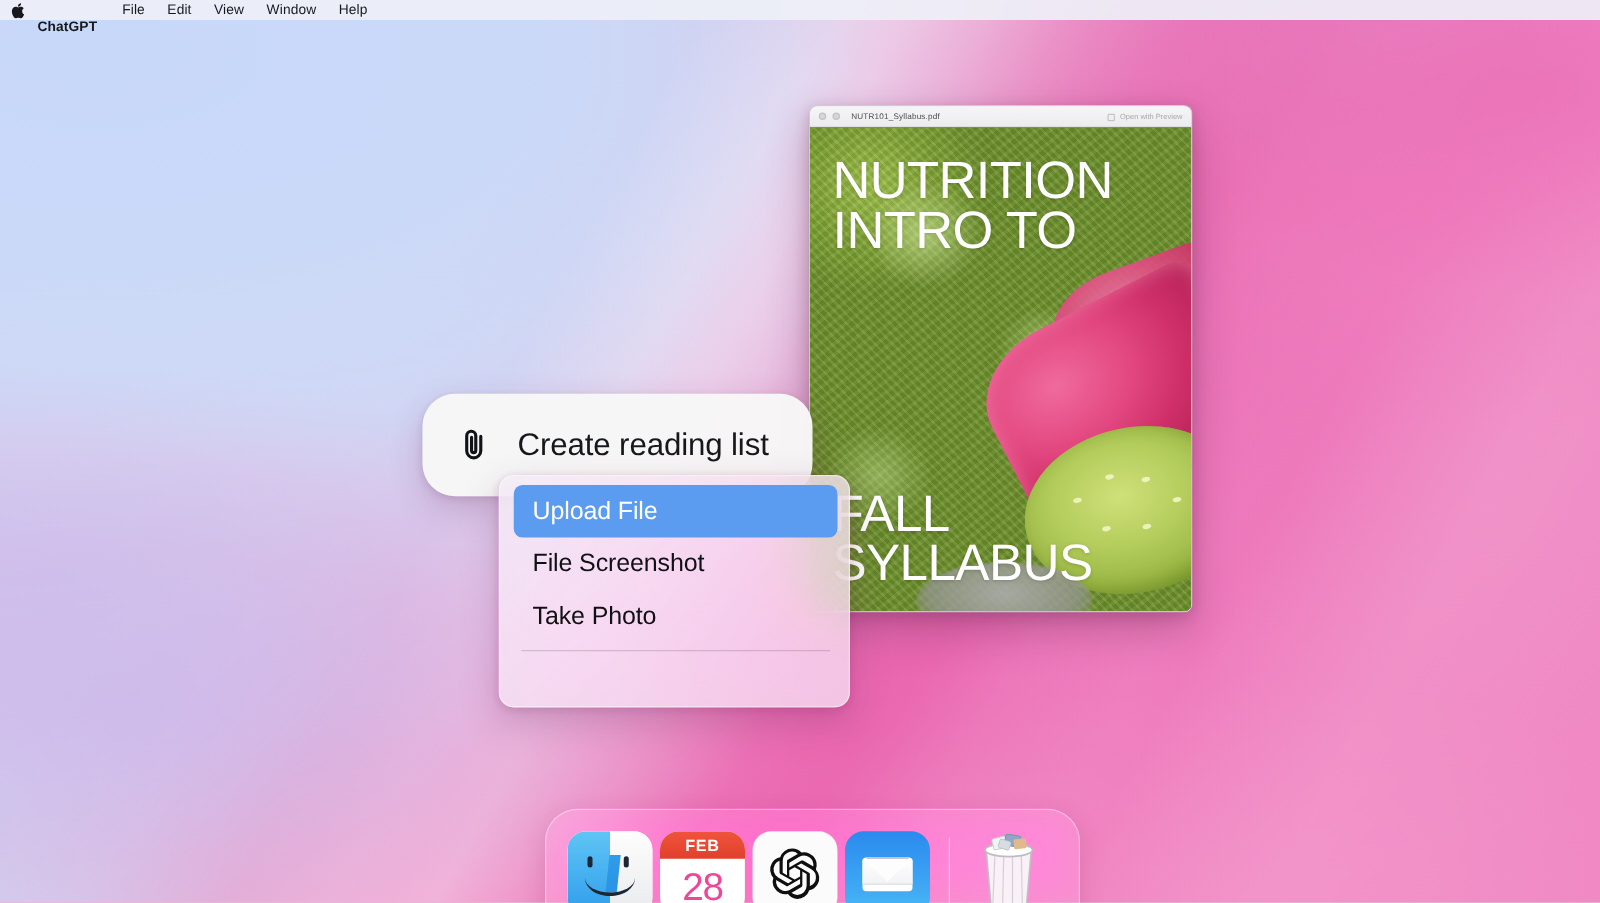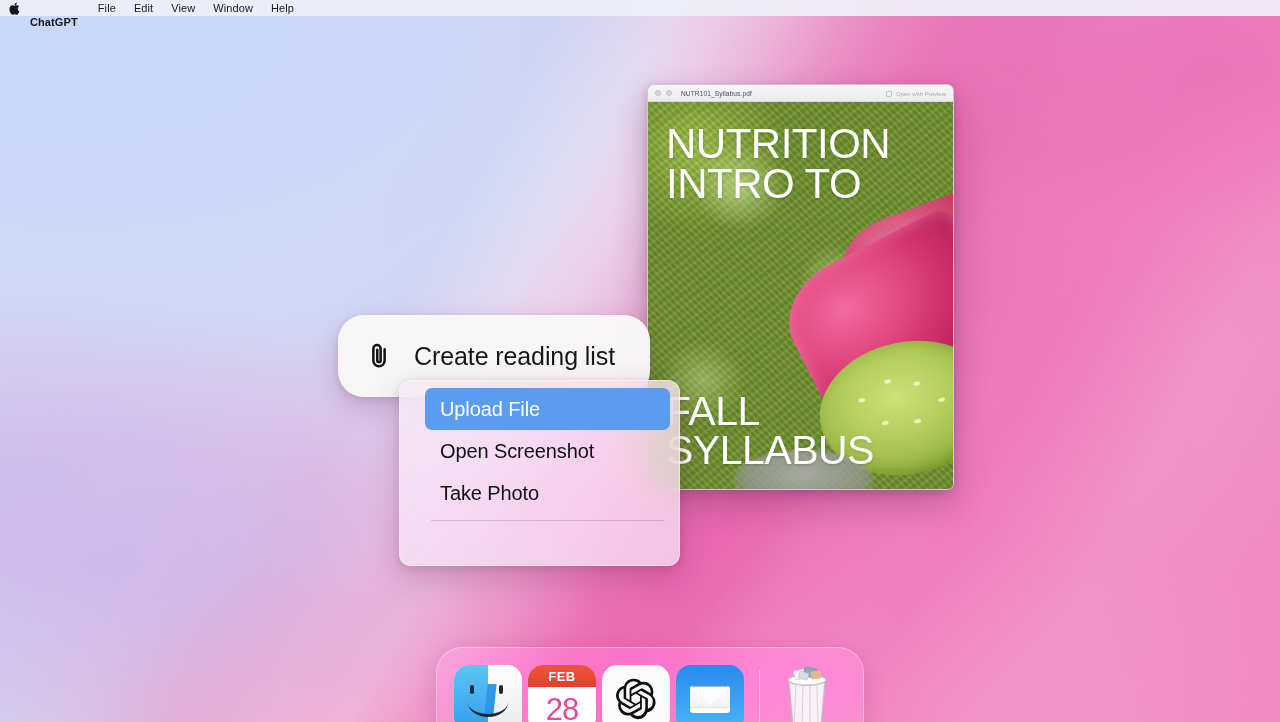--- a/index.html
+++ b/index.html
@@ -226,21 +226,21 @@
     width:281px; height:186px;
     border-radius:12px;
     z-index:40;
     overflow:hidden;
     box-shadow:0 12px 30px rgba(110,40,90,0.26), 0 2px 8px rgba(110,40,90,0.16);
     border:0.5px solid rgba(255,255,255,0.45);
     background:linear-gradient(135deg, rgba(245,238,246,0.80) 0%, rgba(244,228,242,0.78) 45%, rgba(243,222,238,0.80) 100%);
     backdrop-filter:blur(26px) saturate(170%);
     -webkit-backdrop-filter:blur(26px) saturate(170%);
   }
-  #ctx-inner { position:relative; padding:7px 0 0 16px; height:100%; }
+  #ctx-inner { position:relative; padding:7px 0 0 2px; height:100%; }
   .ctx-item {
     height:42px; margin:0 9px; padding:0 15px;
     display:flex; align-items:center; justify-content:space-between;
     border-radius:7px;
     font-size:20px; color:#101114;
     letter-spacing:-0.1px;
     white-space:nowrap;
   }
   .ctx-item.selected {
     background:#5b9bf0;
@@ -400,21 +400,21 @@
   </span>
   <span id="pill-label">Create reading list</span>
 </div>
 
 <div id="ctx-menu">
   <div id="ctx-inner">
     <div class="ctx-item selected">
       <span>Upload File</span>
     </div>
     <div class="ctx-item">
-      <span>Open Screenshot</span>
+      <span>File Screenshot</span>
     </div>
     <div class="ctx-item">
       <span>Take Photo</span>
     </div>
     <div class="ctx-sep"></div>
   </div>
 </div>
 
 <div id="dock">
 

